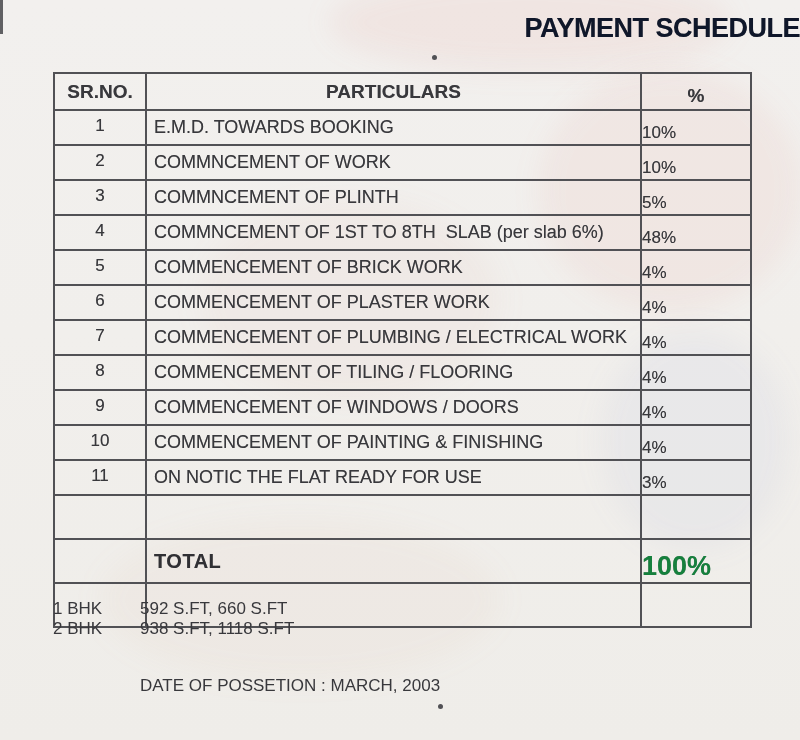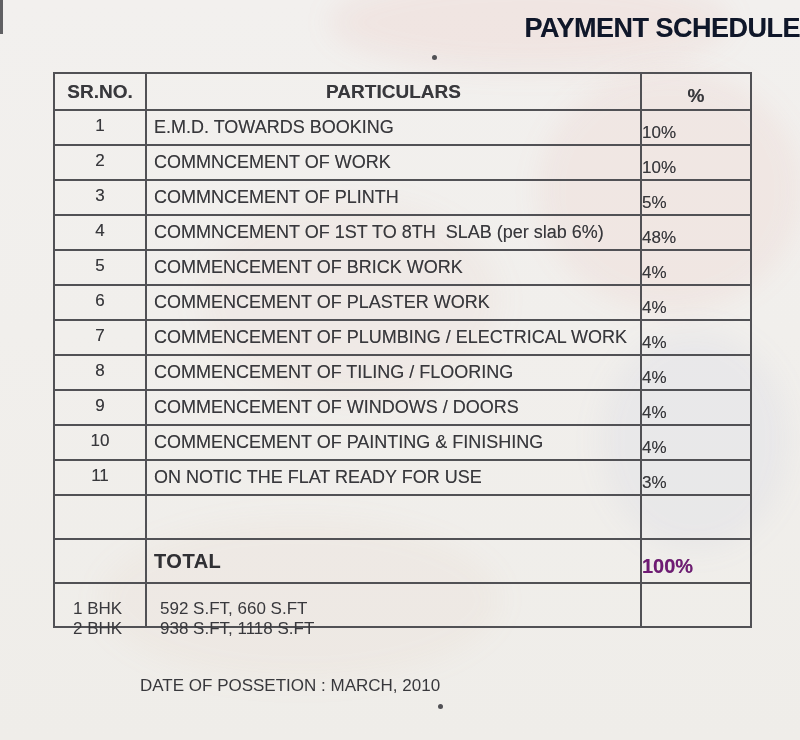--- a/index.html
+++ b/index.html
@@ -66,24 +66,24 @@
 
   th.h-sr   { font-size: 19px; font-weight: bold; text-align: center; vertical-align: middle; }
   th.h-part { font-size: 19px; font-weight: bold; text-align: center; vertical-align: middle; }
   th.h-pct  { font-size: 19px; font-weight: bold; text-align: center; vertical-align: middle; padding-top: 8px; }
 
   td.sr   { text-align: center; font-size: 17px; vertical-align: middle; padding-bottom: 4px; }
   td.part { text-align: left; font-size: 18px; vertical-align: middle; padding-left: 7px; white-space: pre; }
   td.pct  { text-align: left; font-size: 17px; vertical-align: middle; padding-top: 10px; }
 
   td.total-label { font-weight: bold; font-size: 20px; letter-spacing: .5px; color: #303034; }
-  td.total-pct   { font-weight: bold; font-size: 20px; color: #701a75; }
+  td.total-pct   { font-weight: bold; font-size: 27px; color: #15803d; }
 
   .unit-row { position: absolute; left: 53px; font-size: 17px; }
-  .unit-row .unit-type  { display: inline-block; width: 87px; margin-left: 20px; }
+  .unit-row .unit-type  { display: inline-block; width: 87px; }
   .unit-row.u1 { top: 599px; }
   .unit-row.u2 { top: 619px; }
 
   .possession { position: absolute; left: 140px; top: 676px; font-size: 17px; }
 </style>
 </head>
 <body>
 
 <div class="blob blob1"></div>
 <div class="blob blob2"></div>
@@ -181,13 +181,13 @@
 </tbody>
   </table>
 
 <div class="unit-row u1">
   <span class="unit-type">1 BHK</span><span class="unit-areas">592 S.FT, 660 S.FT</span>
 </div>
 <div class="unit-row u2">
   <span class="unit-type">2 BHK</span><span class="unit-areas">938 S.FT, 1118 S.FT</span>
 </div>
 
-<div class="possession">DATE OF POSSETION : MARCH, 2010</div>
+<div class="possession">DATE OF POSSETION : MARCH, 2003</div>
 
 </body></html>

